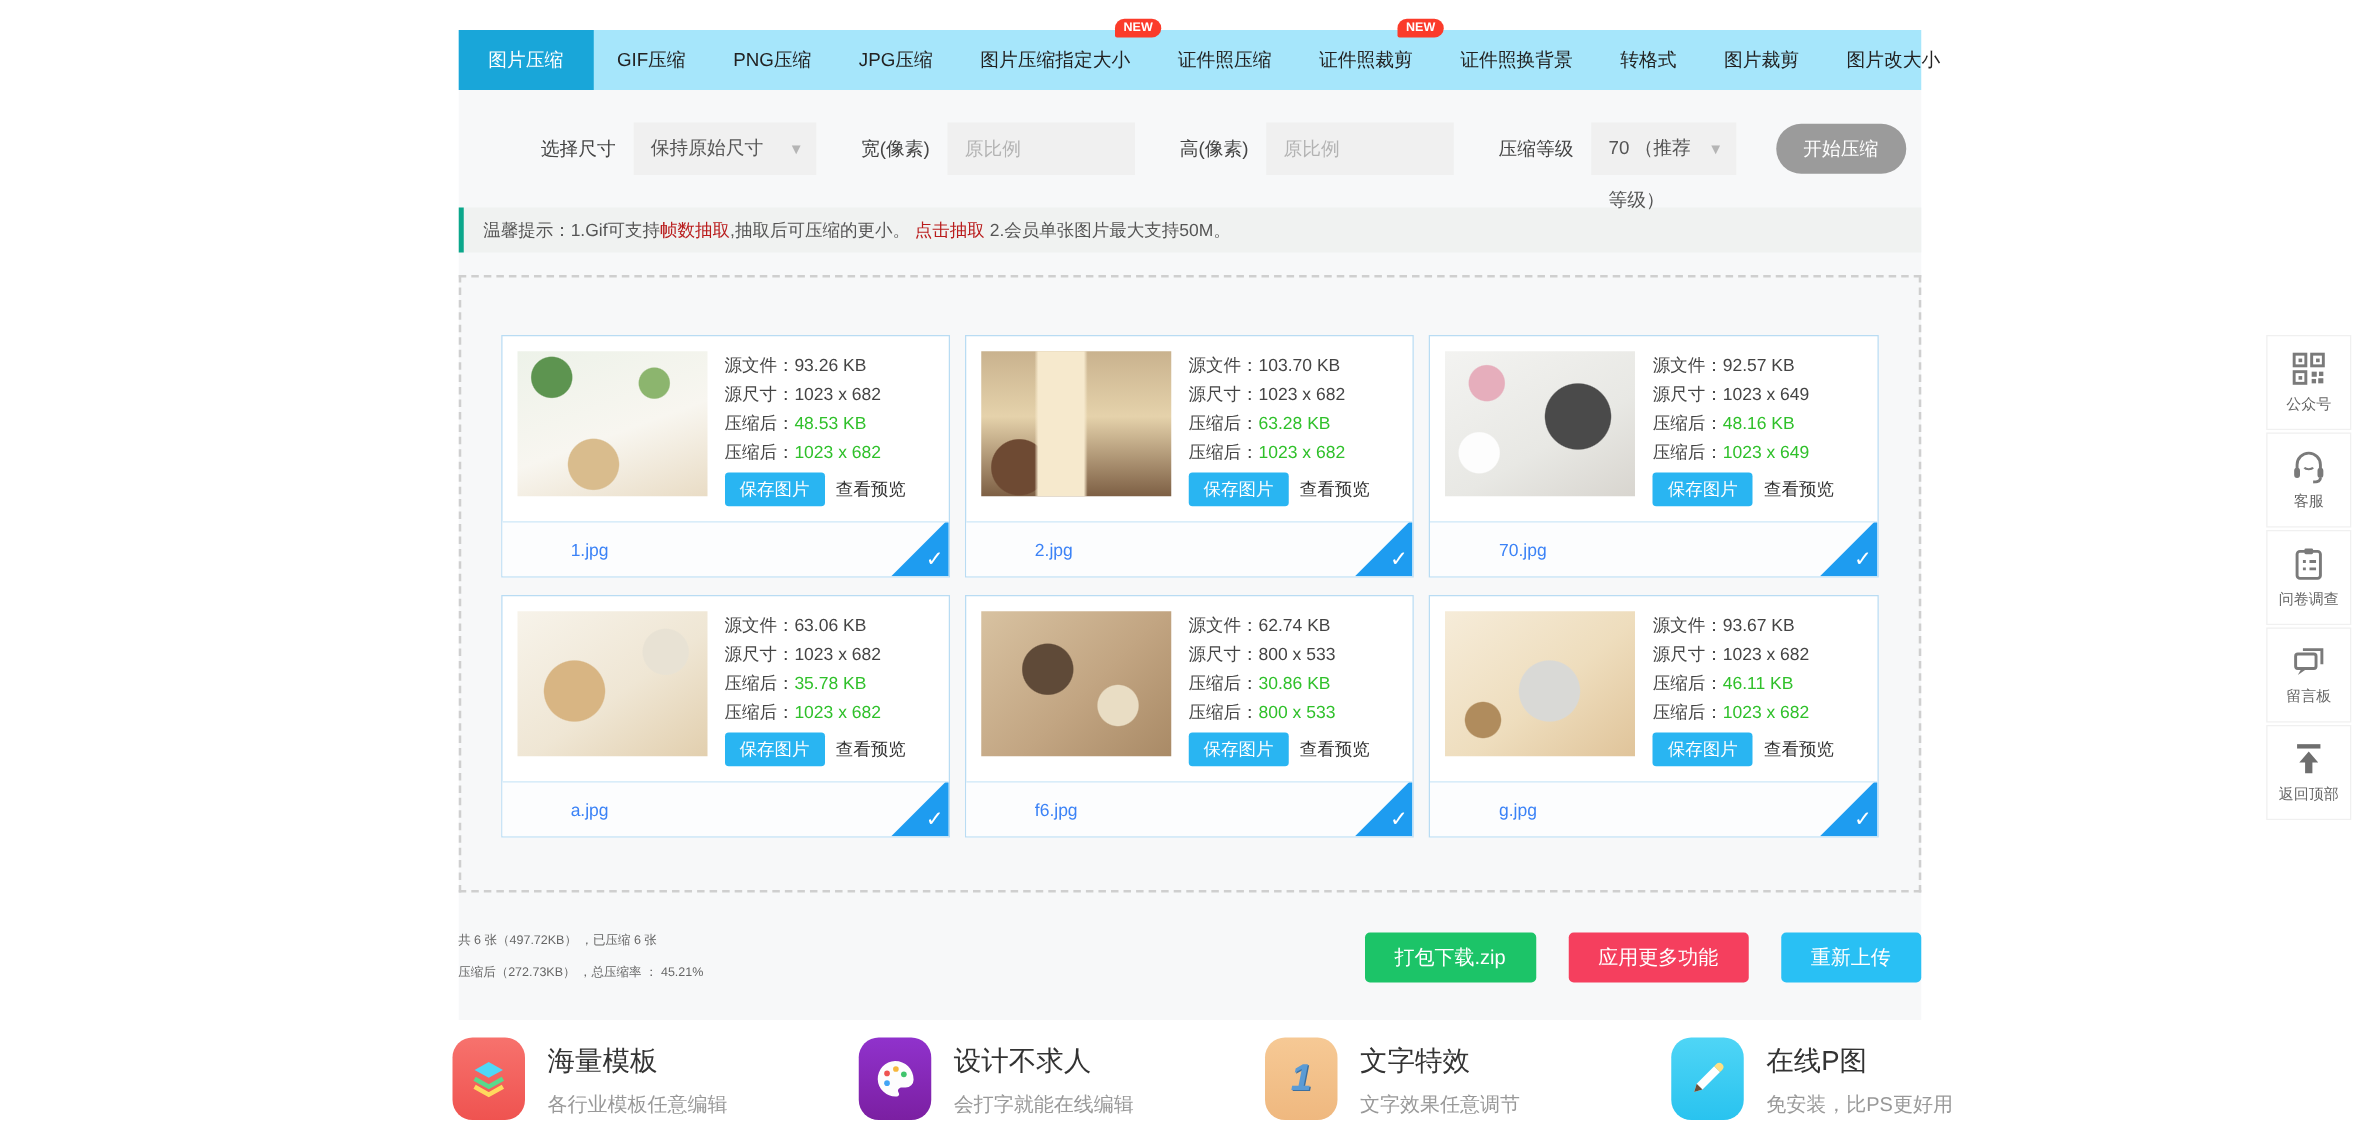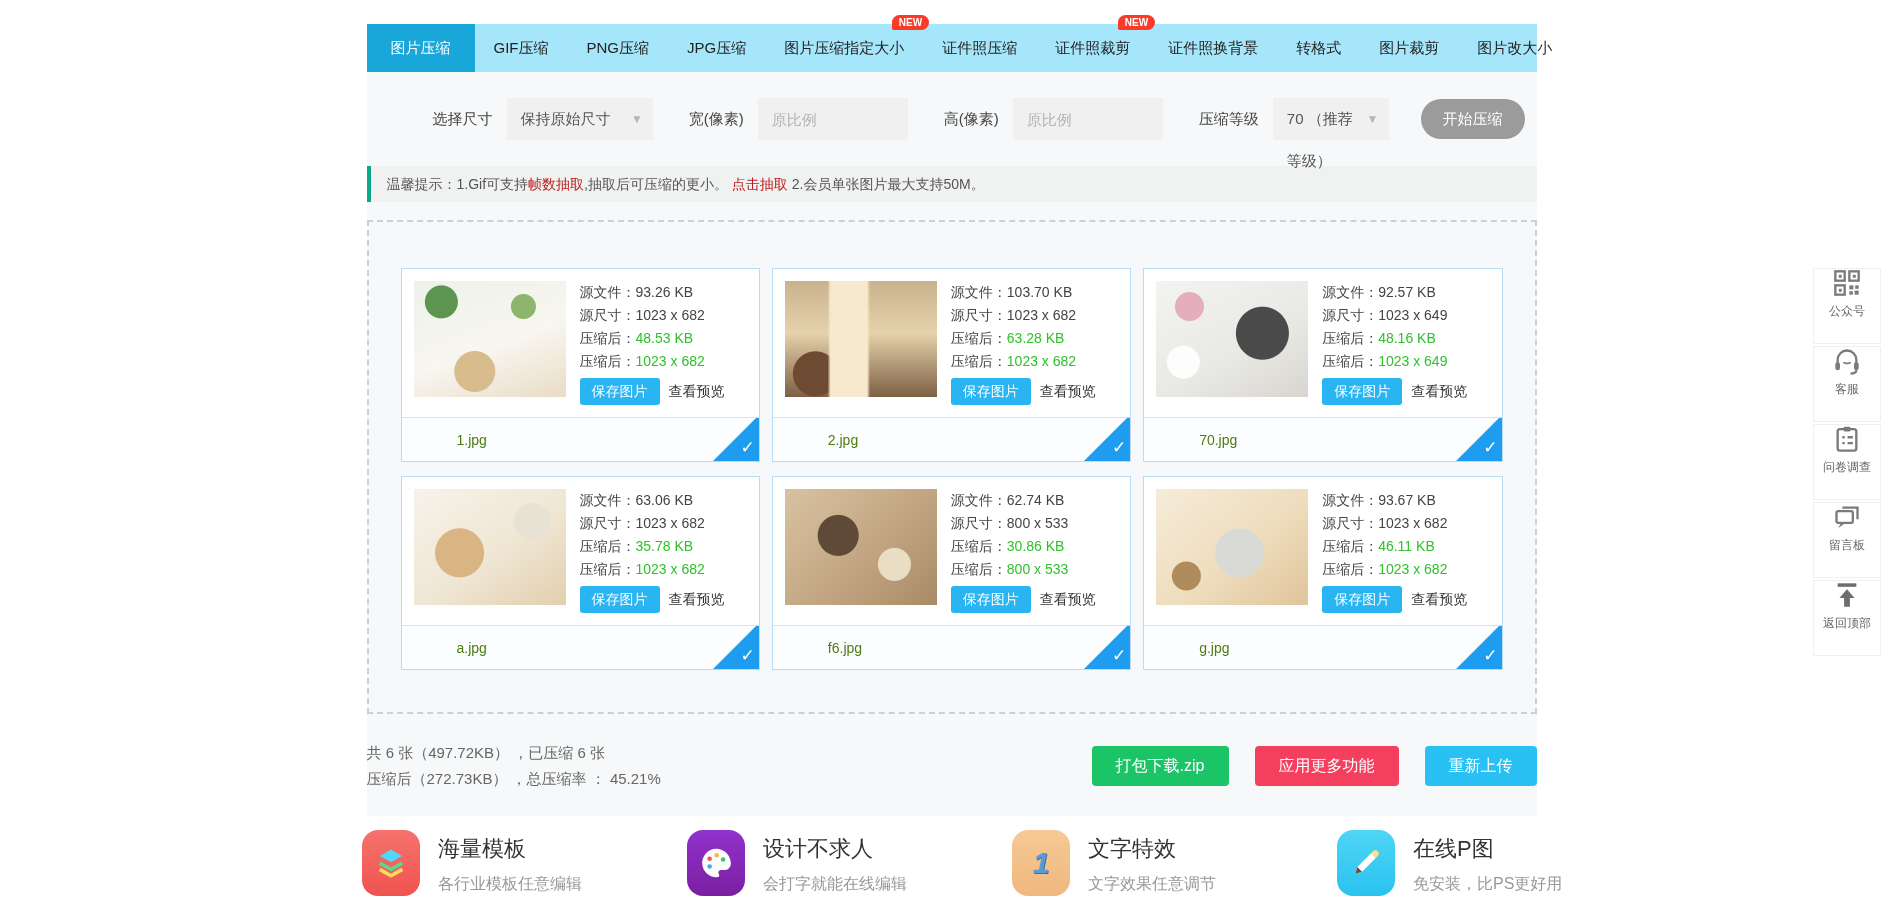--- a/index.html
+++ b/index.html
@@ -73,29 +73,29 @@
     linear-gradient(140deg,#f6ecd9 0%,#eeddbd 55%,#e0c49a 100%); }
 
   .card-info { font-size:14px; color:#444; line-height:23px; }
   .val-green { color:#2fc02a; }
   .card-actions { margin-top:5px; display:flex; align-items:center; gap:9px; }
   .save-btn { background:#29b5f2; color:#fff; border:0; border-radius:3px;
     height:27px; padding:0 12px; font-size:14px; cursor:pointer; }
   .preview-link { font-size:14px; color:#333; cursor:pointer; }
   .card-footer { position:relative; border-top:1px solid #cde7f8; background:#fcfdfe;
     height:44px; display:flex; align-items:center; padding-left:55px; overflow:hidden; }
-  .filename { font-size:14px; color:#4d7c0f; }
+  .filename { font-size:14px; color:#3b82f6; }
   .check-corner { position:absolute; right:0; bottom:0; width:0; height:0;
     border-left:46px solid rgba(0,0,0,0); border-bottom:46px solid #1e9cf0; cursor:pointer; }
   .check-mark { position:absolute; right:4px; bottom:3px; color:#fff; font-size:17px;
     font-weight:bold; }
 
   
   .summary { margin-top:26px; display:flex; justify-content:space-between; align-items:center; }
-  .sum-text { font-size:15px; color:#666; line-height:26px; }
+  .sum-text { font-size:10px; color:#666; line-height:26px; }
   .sum-btns { display:flex; gap:26px; }
   .big-btn { border:0; border-radius:4px; color:#fff; font-size:16px; height:40px;
     padding:0 24px; cursor:pointer; white-space:nowrap; }
   .btn-zip { background:#1cc468; }
   .btn-more { background:#f53f5e; }
   .btn-reup { background:#29c0f4; }
 
   
   .footer { margin-top:14px; margin-left:362px; width:1300px; display:flex; }
   .f-item { flex:1; display:flex; align-items:flex-start; cursor:pointer; }
@@ -107,21 +107,21 @@
   .fi-photo { background:linear-gradient(180deg,#4fd5f6,#29c3ef); }
   .f-text { margin-left:18px; padding-top:4px; }
   .f-title { font-size:22px; color:#333; }
   .f-sub { margin-top:10px; font-size:16px; color:#999; }
   .num-one { font-size:30px; font-weight:bold; font-style:italic; color:#5b9bd5;
     text-shadow:1px 1px 0 #3d6f9e; }
 
   
   .side { position:absolute; top:268px; right:22px; width:68px; }
   .side-item { background:#fff; border:1px solid #f0f0f0; margin-bottom:2px; height:76px;
-    display:flex; flex-direction:column; align-items:center; 
+    display:flex; flex-direction:column; align-items:center; justify-content:center;
     gap:6px; cursor:pointer; }
   .side-label { font-size:12px; color:#666; white-space:nowrap; }
 </style>
 </head>
 <body>
 
 <div class="navwrap col">
   <div class="navbar">
     <div class="tab active">图片压缩</div>
     <div class="tab">GIF压缩</div>

